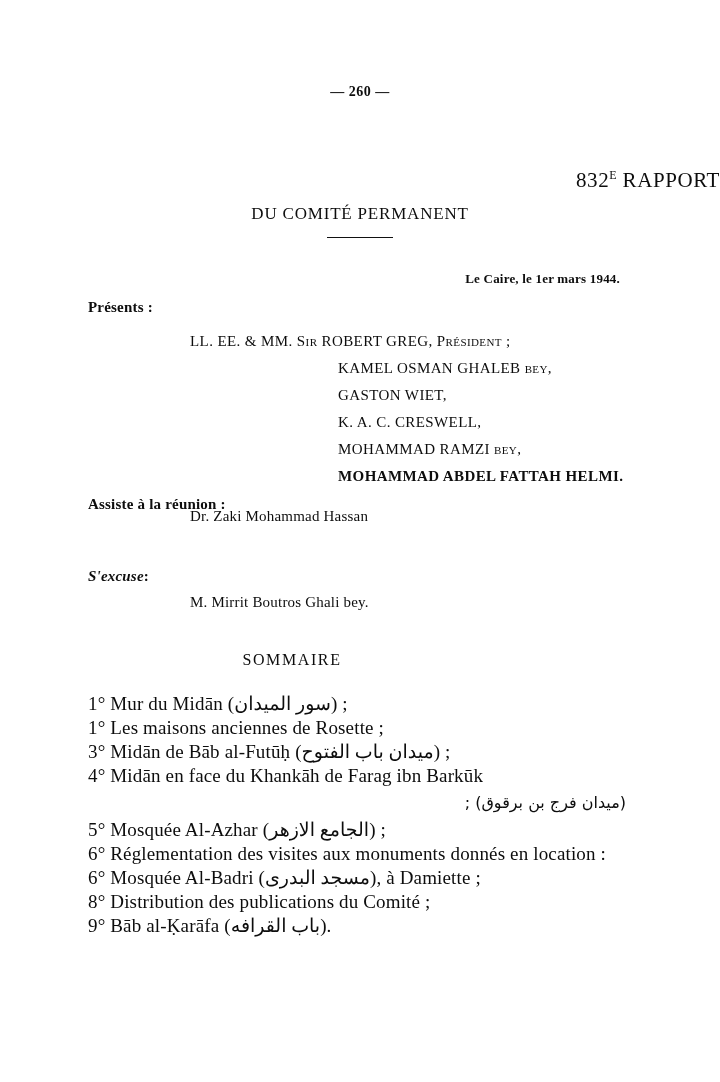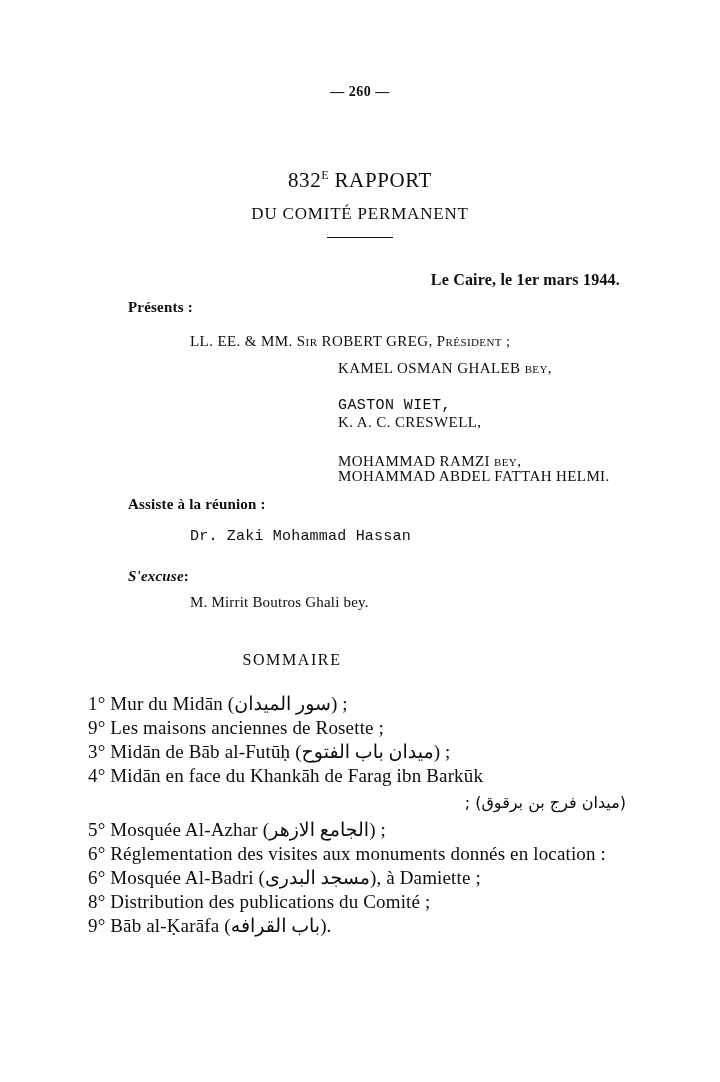--- a/index.html
+++ b/index.html
@@ -29,21 +29,21 @@
     text-align: center;
     font-size: 14px;
     font-weight: bold;
     letter-spacing: 0.5px;
   }
   .title-1 {
     position: absolute;
     top: 168px;
     left: 0;
     width: 720px;
-    text-align: center;
+    text-align: right;
     font-size: 21px;
     letter-spacing: 0.6px;
   }
   .title-1 .sup {
     font-size: 12px;
     vertical-align: super;
     letter-spacing: 0;
   }
   .title-2 {
     position: absolute;
@@ -60,61 +60,60 @@
     left: 50%;
     transform: translateX(-50%);
     width: 66px;
     height: 1px;
     background: #111;
   }
   .dateline {
     position: absolute;
     top: 271px;
     right: 100px;
-    font-size: 16px;
+    font-size: 13px;
     font-weight: bold;
     letter-spacing: 0.2px;
   }
   .label {
     position: absolute;
     font-size: 15px;
     font-weight: bold;
     letter-spacing: 0.2px;
-    margin-left: 40px;
   }
   .label-presents { top: 299px; left: 88px; }
   .label-assiste  { top: 496px; left: 88px; }
   .label-excuse   { top: 568px; left: 88px; font-style: italic; }
   .label-excuse .plain { font-style: normal; }
 
   .attendee {
     position: absolute;
     left: 190px;
     font-size: 15px;
     letter-spacing: 0.2px;
     white-space: nowrap;
   }
   .sc {
     font-variant: small-caps;
     letter-spacing: 0.4px;
   }
   .attendee-0 { top: 333px; }
   .attendee-1 { top: 360px; left: 338px; }
-  .attendee-2 { top: 397px; left: 338px; font-family: Liberation Mono, monospace; }
+  .attendee-2 { top: 387px; left: 338px; }
   .attendee-3 { top: 414px; left: 338px; }
-  .attendee-4 { top: 441px; left: 338px; margin-top: 12px; }
-  .attendee-5 { top: 468px; left: 338px; }
+  .attendee-4 { top: 441px; left: 338px; }
+  .attendee-5 { top: 468px; left: 338px; font-weight: bold; }
 
   .plain-line {
     position: absolute;
     left: 190px;
     font-size: 15px;
     letter-spacing: 0.2px;
   }
-  .line-assistant { top: 528px; font-family: Liberation Mono, monospace; }
+  .line-assistant { top: 508px; }
   .line-excused   { top: 594px; }
 
   .sommaire {
     position: absolute;
     top: 651px;
     left: 0;
     width: 584px;
     text-align: center;
     font-size: 16px;
     letter-spacing: 1.6px;
@@ -171,21 +170,21 @@
   <div class="label label-assiste">Assiste à la réunion :</div>
   <div class="plain-line line-assistant">Dr. Zaki Mohammad Hassan</div>
 
   <div class="label label-excuse"><span>S'excuse</span><span class="plain">:</span></div>
   <div class="plain-line line-excused">M. Mirrit Boutros Ghali bey.</div>
 
   <div class="sommaire">SOMMAIRE</div>
 
   <div class="items">
     <div class="item">1° Mur du Midān (سور الميدان) ;</div>
-    <div class="item">9° Les maisons anciennes de Rosette ;</div>
+    <div class="item">1° Les maisons anciennes de Rosette ;</div>
     <div class="item">3° Midān de Bāb al-Futūḥ (ميدان باب الفتوح) ;</div>
     <div class="item">4° Midān en face du Khankāh de Farag ibn Barkūk</div>
     <div class="arabic-overflow">(ميدان فرج بن برقوق) ;</div>
     <div class="item">5° Mosquée Al-Azhar (الجامع الازهر) ;</div>
     <div class="item">6° Réglementation des visites aux monuments donnés en location :</div>
     <div class="item">6° Mosquée Al-Badri (مسجد البدرى), à Damiette ;</div>
     <div class="item">8° Distribution des publications du Comité ;</div>
     <div class="item">9° Bāb al-Ḳarāfa (باب القرافه).</div>
   </div>
 

